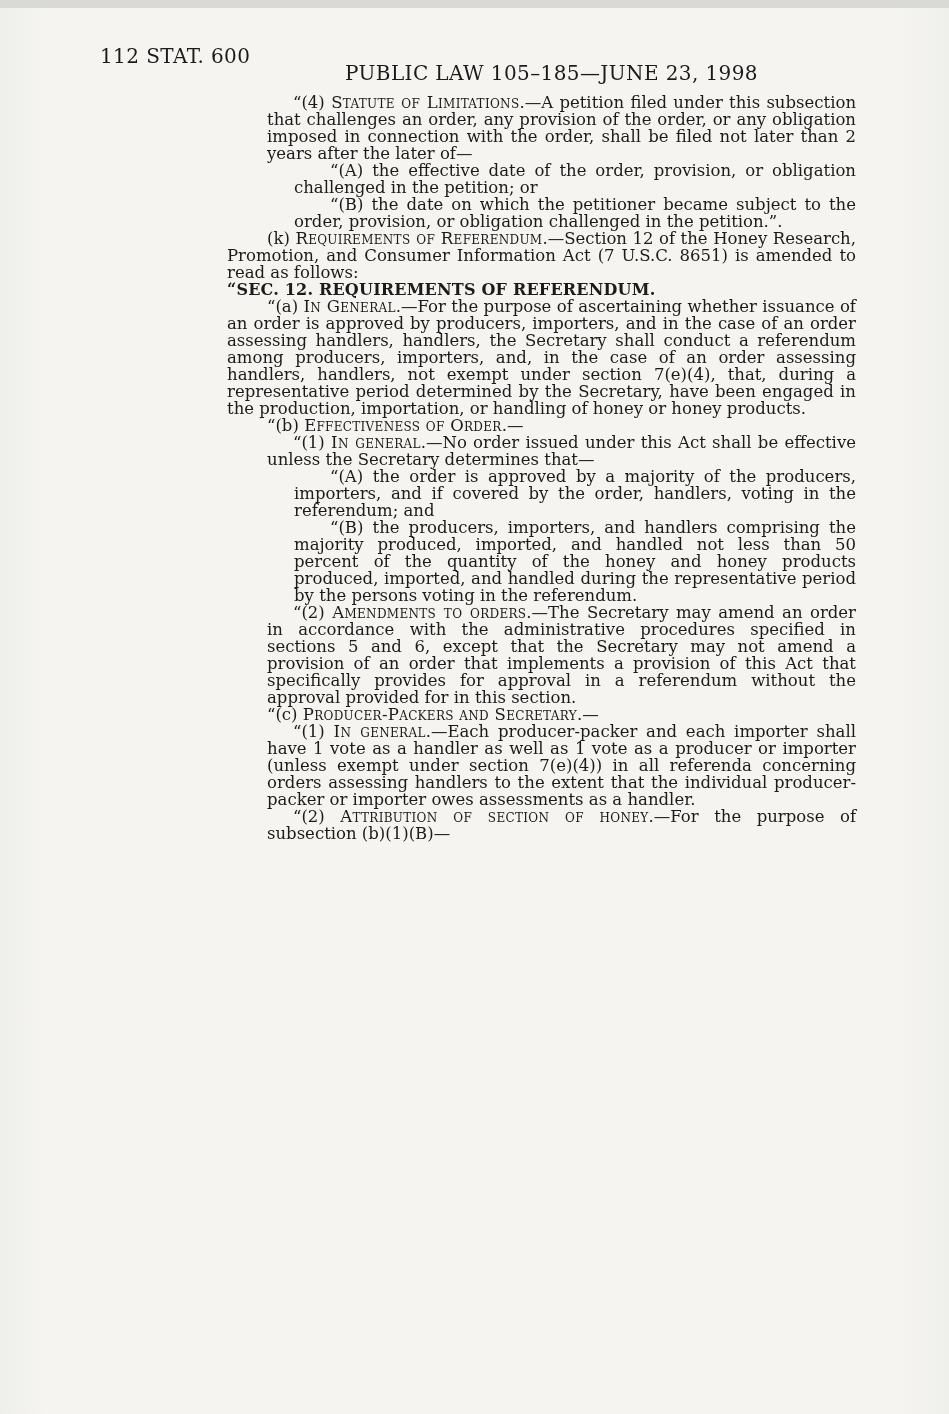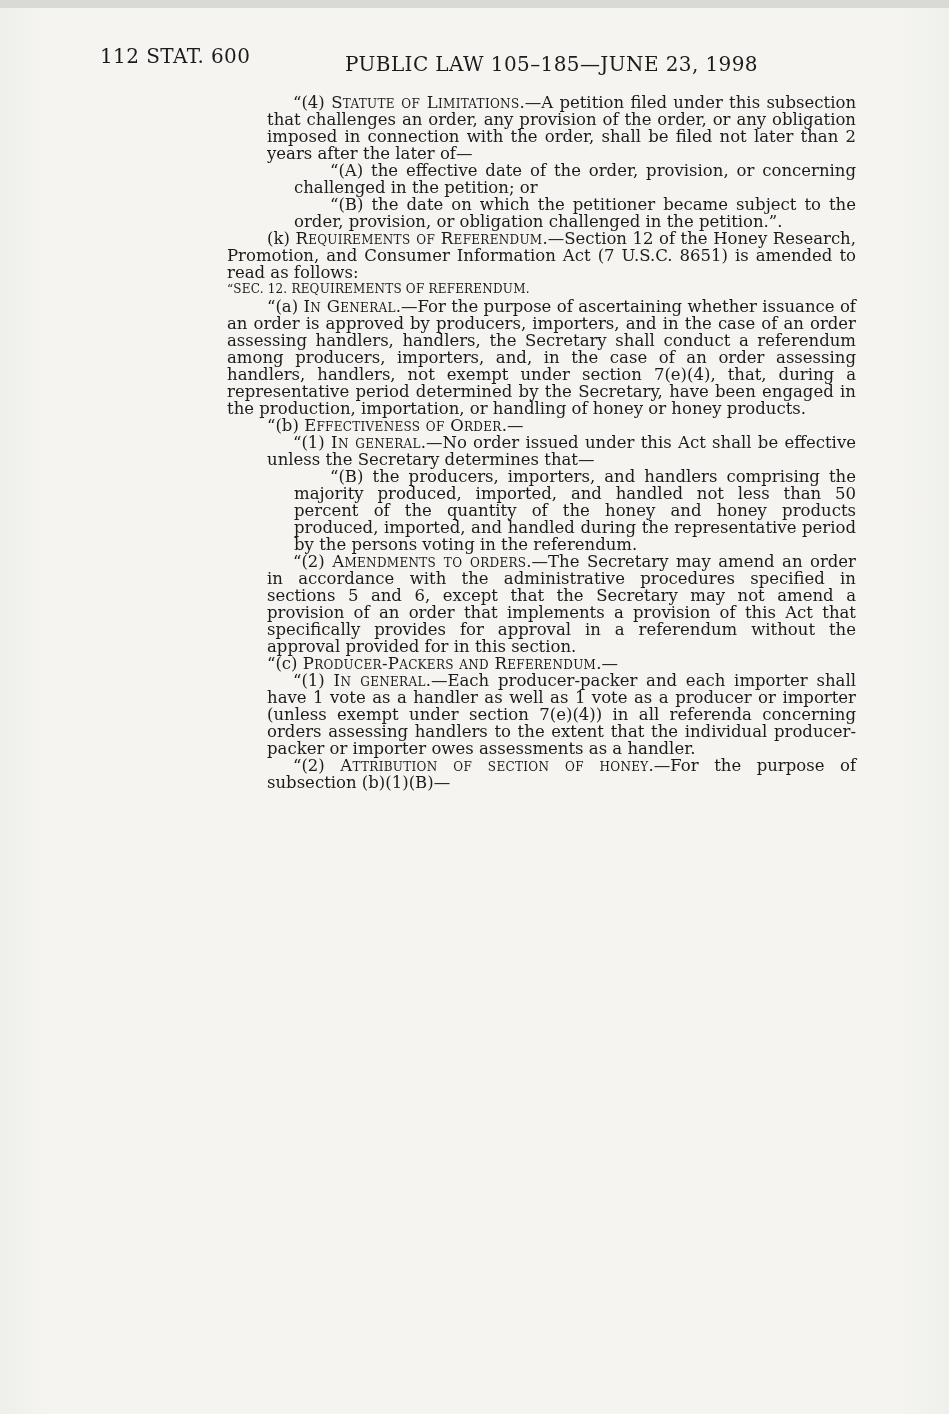--- a/index.html
+++ b/index.html
@@ -17,61 +17,62 @@
   .running-head {
     position: absolute;
     top: 36px;
     left: 0;
     width: 100%;
     font-size: 20px;
     letter-spacing: 0.4px;
     white-space: nowrap;
   }
   .stat-no { position: absolute; left: 100px; top: 0; }
-  .law-title { position: absolute; left: 237px; width: 629px; top: 8px; text-align: center; }
+  .law-title { position: absolute; left: 237px; width: 629px; top: 17px; text-align: center; }
   .text-column {
     position: absolute;
     left: 227px;
     top: 86px;
     width: 629px;
     font-size: 16.5px;
     line-height: 17px;
     text-align: justify;
   }
   .text-column p { margin: 0; }
   .ind-0 { padding-left: 0;    text-indent: 40px; }
   .ind-1 { padding-left: 40px; text-indent: 26px; }
   .ind-2 { padding-left: 67px; text-indent: 36px; }
   .sc { font-variant: small-caps; letter-spacing: 0.3px; }
   .sec-heading {
-    font-weight: normal;
+    font-weight: bold;
     text-align: left;
     text-indent: 0;
     margin: 15px 0 13px 0;
-    font-size: 12px;
+    font-size: 16px;
     letter-spacing: 0.2px;
   }
 </style>
 </head>
 <body>
 
 <div class="page">
   <header class="running-head">
     <div class="stat-no">112 STAT. 600</div>
     <div class="law-title">PUBLIC LAW 105–185—JUNE 23, 1998</div>
   </header>
 
   <main class="text-column">
       <p class="ind-1"><span>“(4) </span><span class="sc">Statute of Limitations</span><span>.—A petition filed under this subsection that challenges an order, any provision of the order, or any obligation imposed in connection with the order, shall be filed not later than 2 years after the later of—</span></p>
-      <p class="ind-2"><span>“(A) the effective date of the order, provision, or concerning challenged in the petition; or</span></p>
+      <p class="ind-2"><span>“(A) the effective date of the order, provision, or obligation challenged in the petition; or</span></p>
       <p class="ind-2"><span>“(B) the date on which the petitioner became subject to the order, provision, or obligation challenged in the petition.”.</span></p>
       <p class="ind-0"><span>(k) </span><span class="sc">Requirements of Referendum</span><span>.—Section 12 of the Honey Research, Promotion, and Consumer Information Act (7 U.S.C. 8651) is amended to read as follows:</span></p>
       <p class="sec-heading"><span>“SEC. 12. REQUIREMENTS OF REFERENDUM.</span></p>
       <p class="ind-0"><span>“(a) </span><span class="sc">In General</span><span>.—For the purpose of ascertaining whether issuance of an order is approved by producers, importers, and in the case of an order assessing handlers, handlers, the Secretary shall conduct a referendum among producers, importers, and, in the case of an order assessing handlers, handlers, not exempt under section 7(e)(4), that, during a representative period determined by the Secretary, have been engaged in the production, importation, or handling of honey or honey products.</span></p>
       <p class="ind-0"><span>“(b) </span><span class="sc">Effectiveness of Order</span><span>.—</span></p>
       <p class="ind-1"><span>“(1) </span><span class="sc">In general</span><span>.—No order issued under this Act shall be effective unless the Secretary determines that—</span></p>
+      <p class="ind-2"><span>“(A) the order is approved by a majority of the producers, importers, and if covered by the order, handlers, voting in the referendum; and</span></p>
       <p class="ind-2"><span>“(B) the producers, importers, and handlers comprising the majority produced, imported, and handled not less than 50 percent of the quantity of the honey and honey products produced, imported, and handled during the representative period by the persons voting in the referendum.</span></p>
       <p class="ind-1"><span>“(2) </span><span class="sc">Amendments to orders</span><span>.—The Secretary may amend an order in accordance with the administrative procedures specified in sections 5 and 6, except that the Secretary may not amend a provision of an order that implements a provision of this Act that specifically provides for approval in a referendum without the approval provided for in this section.</span></p>
-      <p class="ind-0"><span>“(c) </span><span class="sc">Producer-Packers and Referendum</span><span>.—</span></p>
+      <p class="ind-0"><span>“(c) </span><span class="sc">Producer-Packers and Secretary</span><span>.—</span></p>
       <p class="ind-1"><span>“(1) </span><span class="sc">In general</span><span>.—Each producer-packer and each importer shall have 1 vote as a handler as well as 1 vote as a producer or importer (unless exempt under section 7(e)(4)) in all referenda concerning orders assessing handlers to the extent that the individual producer-packer or importer owes assessments as a handler.</span></p>
       <p class="ind-1"><span>“(2) </span><span class="sc">Attribution of section of honey</span><span>.—For the purpose of subsection (b)(1)(B)—</span></p>
     </main>
 </div>
 
 </body></html>

